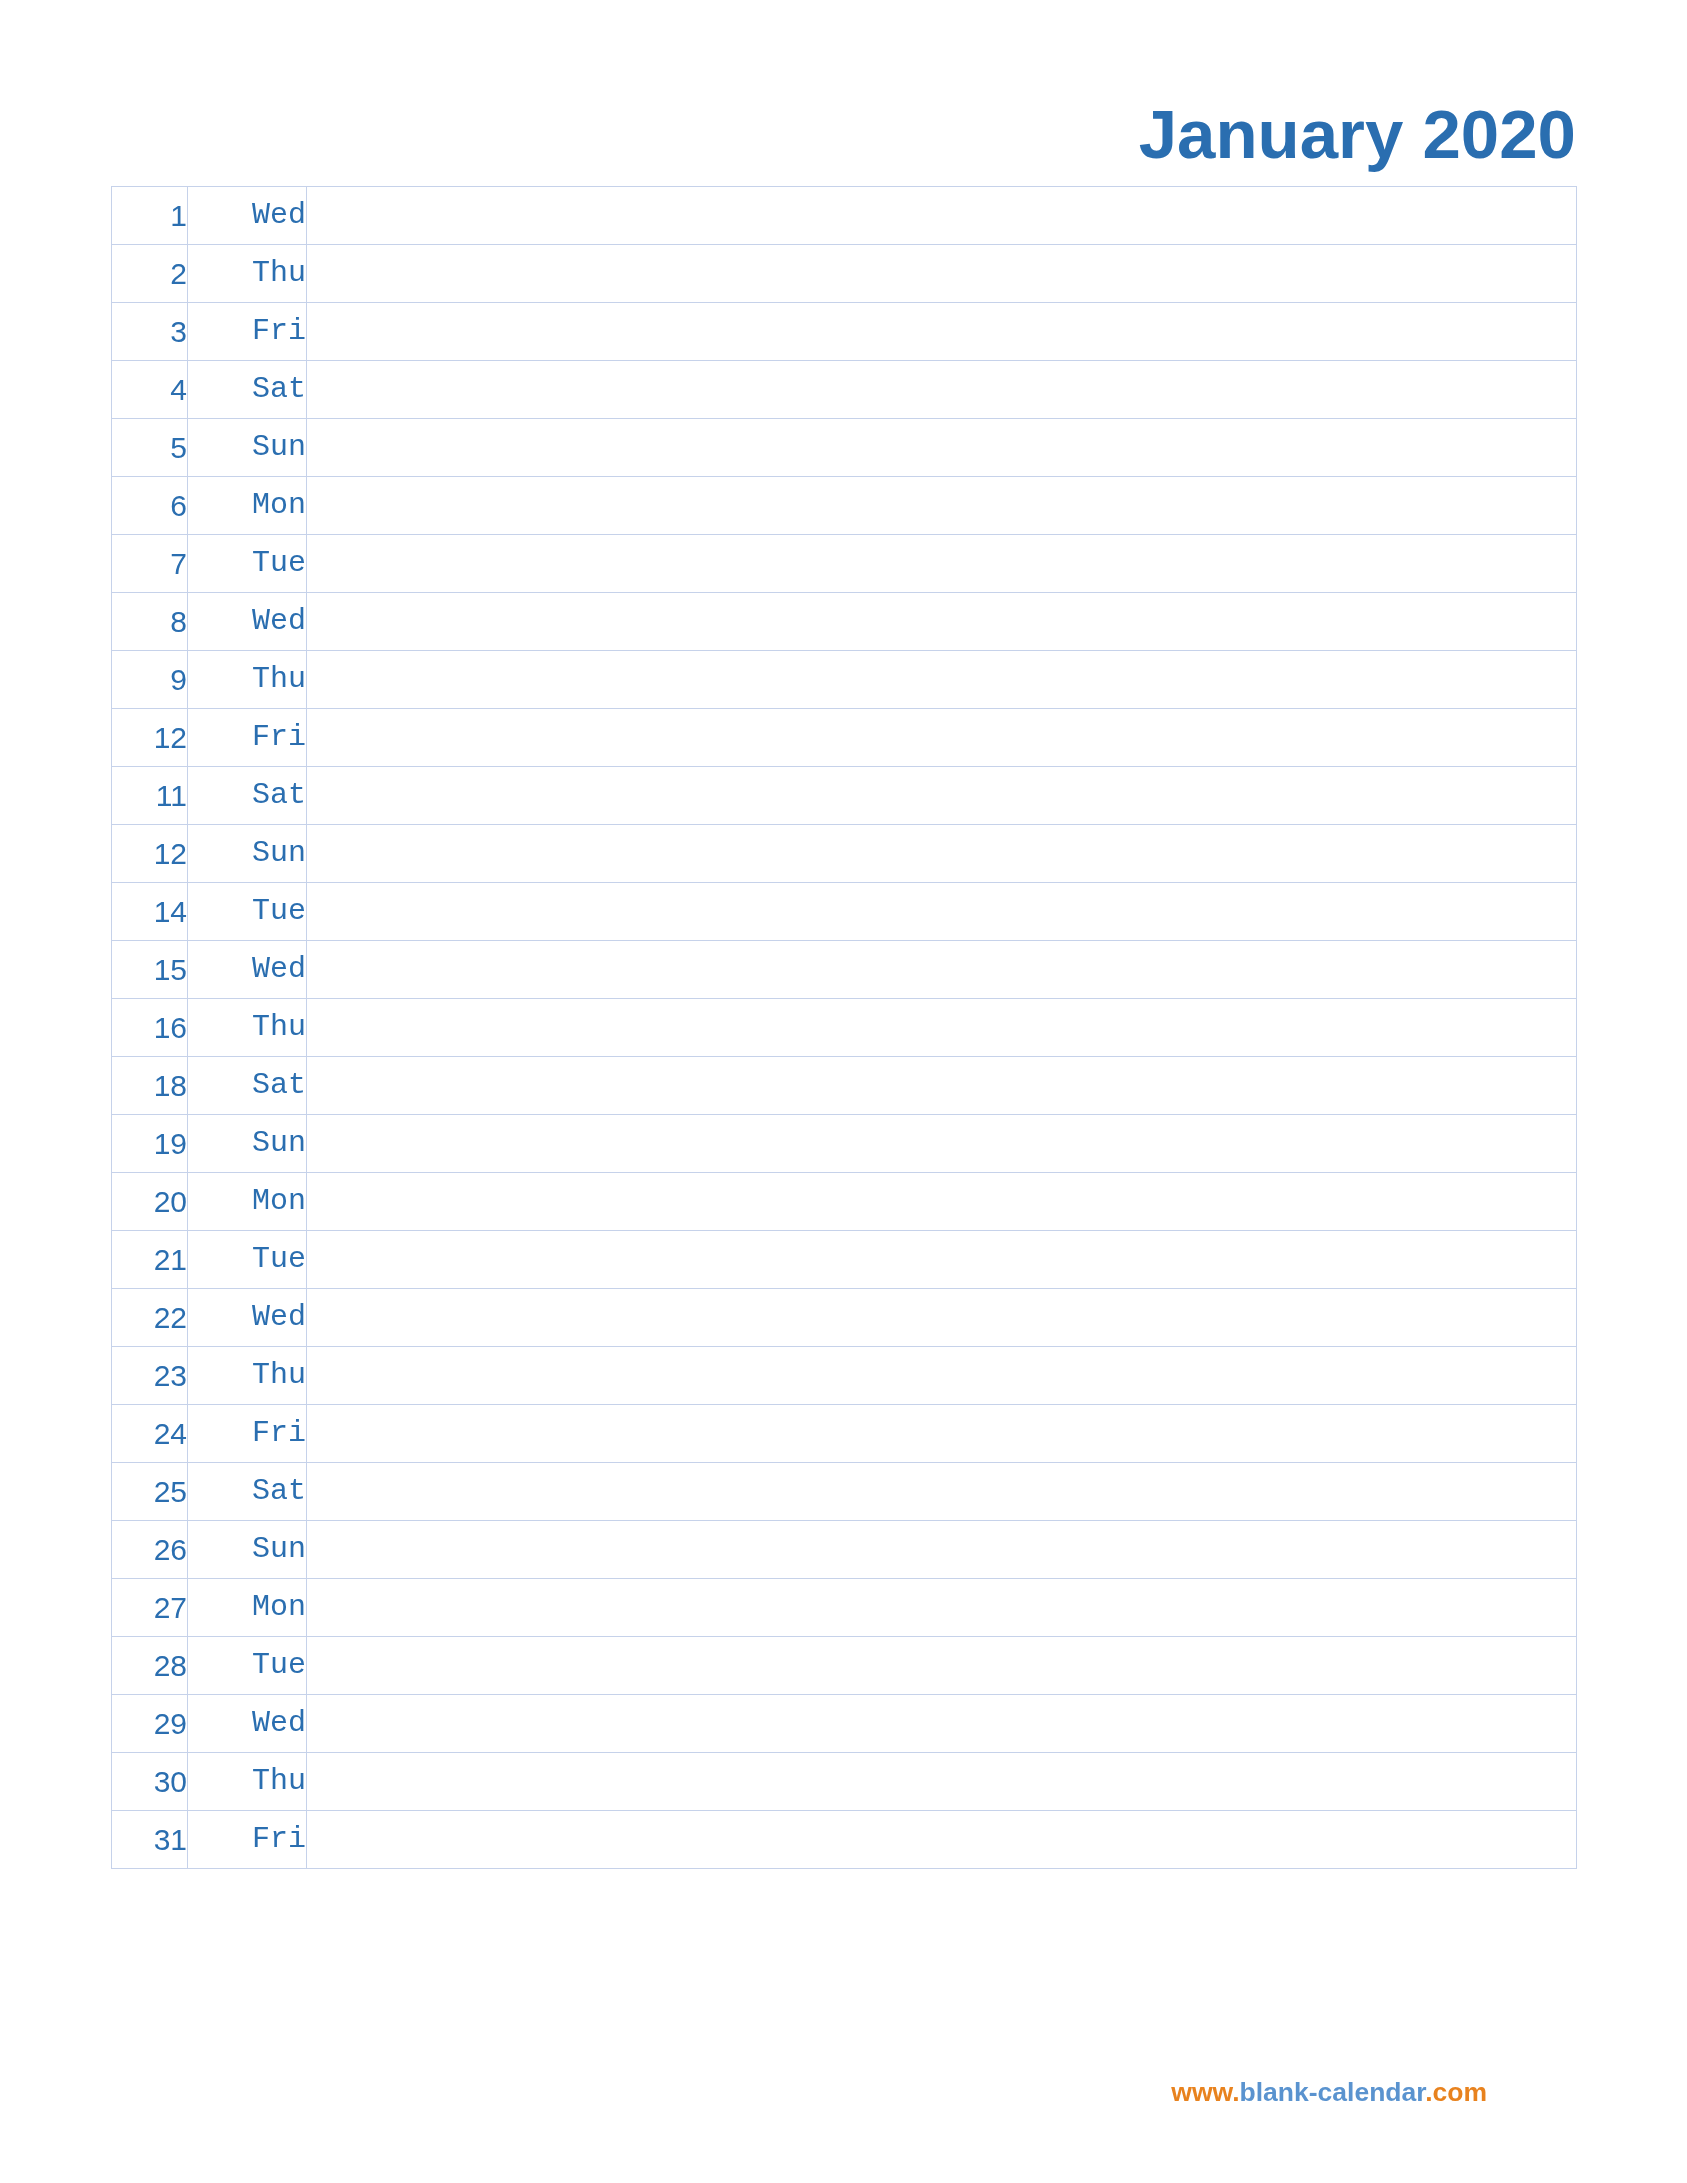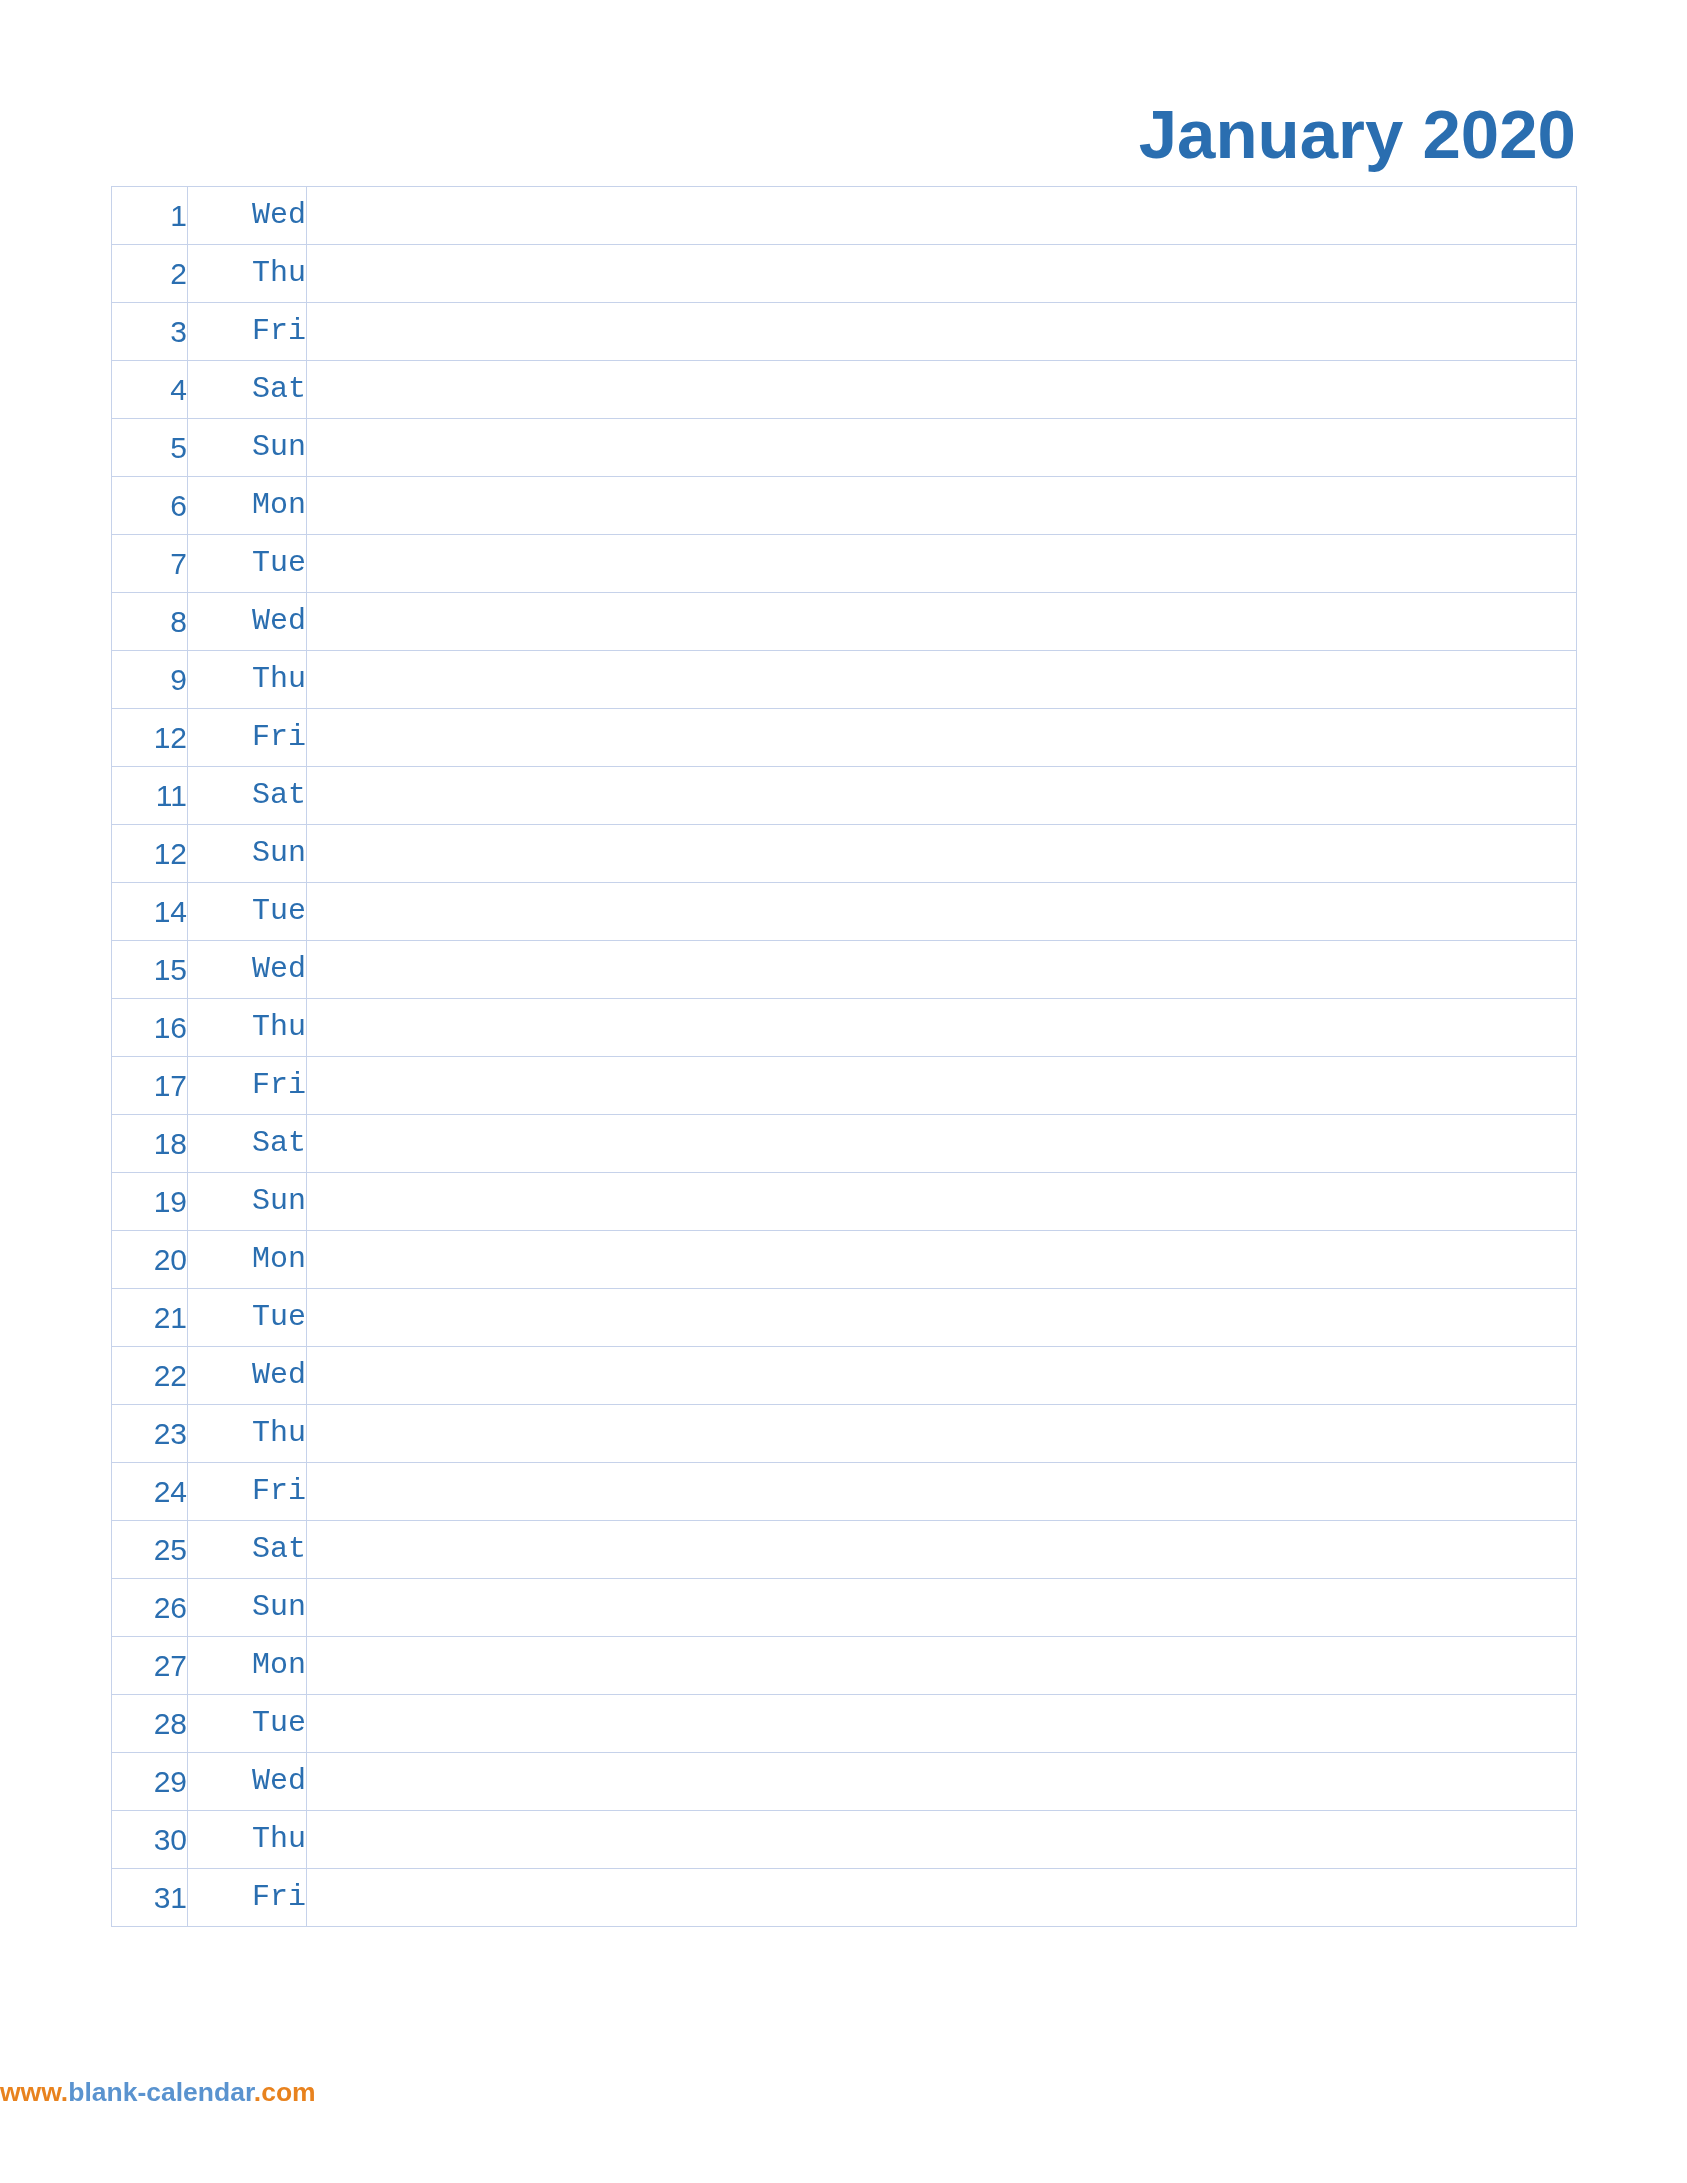--- a/index.html
+++ b/index.html
@@ -88,21 +88,21 @@
   td.notes {
     background: #ffffff;
   }
 
   
   .footer {
     position: absolute;
     left: 0;
     top: 2077px;
     width: 1487px;
-    text-align: left;
+    text-align: right;
   }
   .footer-link {
     font-family: "Liberation Sans", sans-serif;
     font-size: 26.5px;
     font-weight: bold;
     letter-spacing: 0px;
     text-decoration: none;
     white-space: nowrap;
   }
   .f-orange { color: #e8821e; }
@@ -194,25 +194,20 @@
             <td class="day-num">15</td>
             <td class="weekday">Wed</td>
             <td class="notes"></td>
           </tr>
           <tr>
             <td class="day-num">16</td>
             <td class="weekday">Thu</td>
             <td class="notes"></td>
           </tr>
           <tr>
-            <td class="day-num">17</td>
-            <td class="weekday">Fri</td>
-            <td class="notes"></td>
-          </tr>
-          <tr>
             <td class="day-num">18</td>
             <td class="weekday">Sat</td>
             <td class="notes"></td>
           </tr>
           <tr>
             <td class="day-num">19</td>
             <td class="weekday">Sun</td>
             <td class="notes"></td>
           </tr>
           <tr>

